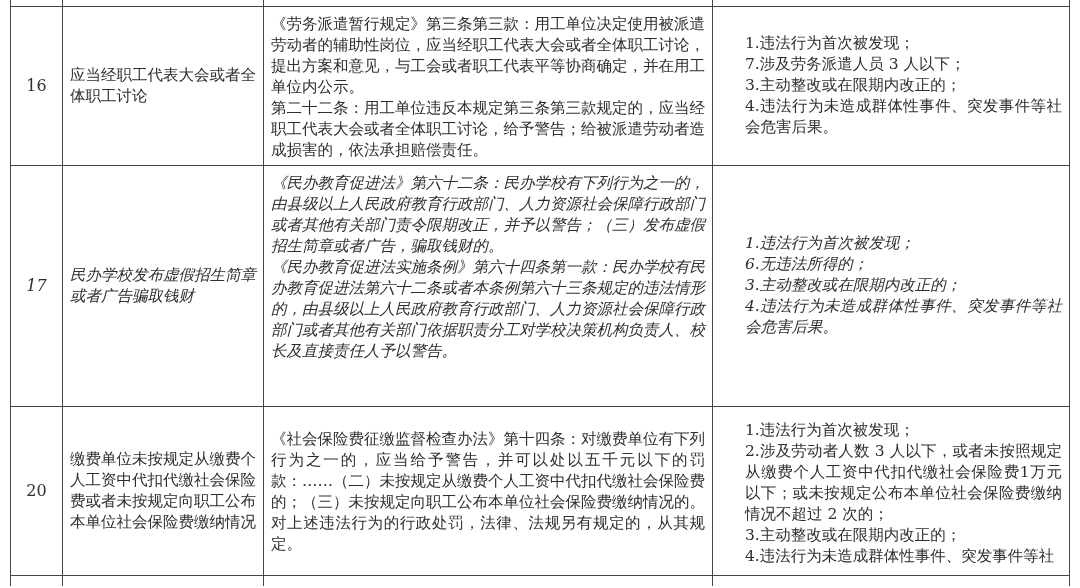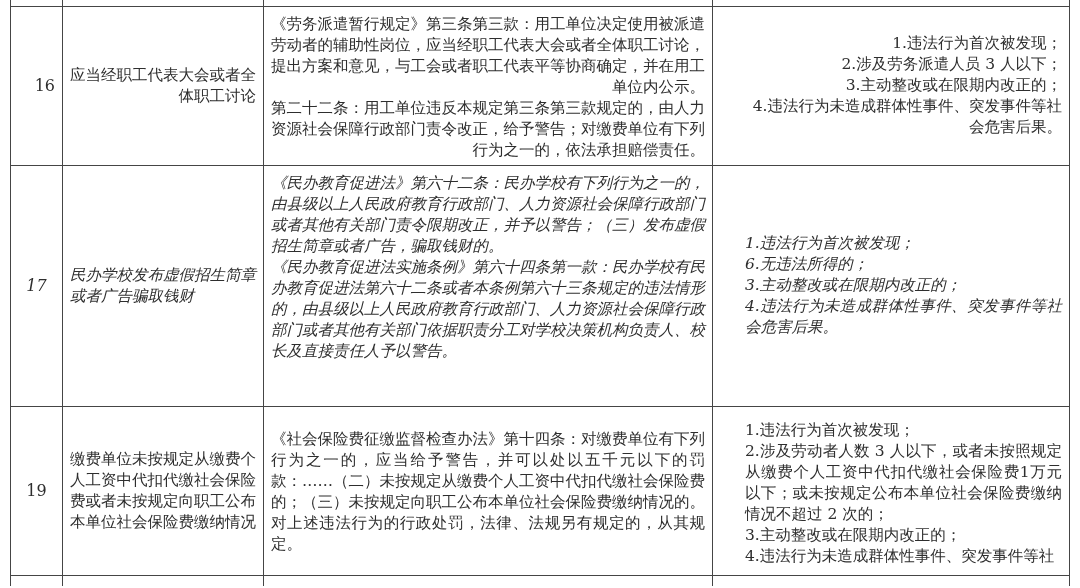--- a/index.html
+++ b/index.html
@@ -27,21 +27,21 @@
     font-size: 15.5px;
     line-height: 21px;
     padding: 4px 7px;
     vertical-align: middle;
     overflow: hidden;
   }
   
   tr.stub-top td { border-top: none; height: 6px; padding: 0; }
   tr.stub-bottom td { border-bottom: none; height: 11px; padding: 0; }
 
-  tr.row-16 td { height: 155px; text-align: right; }
+  tr.row-16 td { height: 155px; }
   tr.row-17 td { height: 241px; font-style: italic; }
   tr.row-18 td { height: 169px; }
 
   td.c-num {
     text-align: center;
     font-size: 16px;
   }
   td.c-violation {
     text-align: justify;
   }
@@ -84,25 +84,25 @@
       <td></td>
     </tr>
 
     <tr class="row-16">
       <td class="c-num">16</td>
       <td class="c-violation">
         <div>应当经职工代表大会或者全体职工讨论</div>
       </td>
       <td class="c-legal">
         <p>《劳务派遣暂行规定》第三条第三款：用工单位决定使用被派遣劳动者的辅助性岗位，应当经职工代表大会或者全体职工讨论，提出方案和意见，与工会或者职工代表平等协商确定，并在用工单位内公示。</p>
-        <p>第二十二条：用工单位违反本规定第三条第三款规定的，由人力资源社会保障行政部门责令改正，给予警告；对缴费单位有下列行为之一的，依法承担赔偿责任。</p>
+        <p>第二十二条：用工单位违反本规定第三条第三款规定的，应当经职工代表大会或者全体职工讨论，给予警告；给被派遣劳动者造成损害的，依法承担赔偿责任。</p>
       </td>
       <td class="c-cond">
         <div>1.违法行为首次被发现；</div>
-        <div>2.涉及劳务派遣人员 3 人以下；</div>
+        <div>7.涉及劳务派遣人员 3 人以下；</div>
         <div>3.主动整改或在限期内改正的；</div>
         <div>4.违法行为未造成群体性事件、突发事件等社会危害后果。</div>
       </td>
     </tr>
 
     <tr class="row-17">
       <td class="c-num">17</td>
       <td class="c-violation">
         <div>民办学校发布虚假招生简章或者广告骗取钱财</div>
       </td>
@@ -112,21 +112,21 @@
       </td>
       <td class="c-cond">
         <div>1.违法行为首次被发现；</div>
         <div>6.无违法所得的；</div>
         <div>3.主动整改或在限期内改正的；</div>
         <div>4.违法行为未造成群体性事件、突发事件等社会危害后果。</div>
       </td>
     </tr>
 
     <tr class="row-18">
-      <td class="c-num">19</td>
+      <td class="c-num">20</td>
       <td class="c-violation">
         <div>缴费单位未按规定从缴费个人工资中代扣代缴社会保险费或者未按规定向职工公布本单位社会保险费缴纳情况</div>
       </td>
       <td class="c-legal">
         <p>《社会保险费征缴监督检查办法》第十四条：对缴费单位有下列行为之一的，应当给予警告，并可以处以五千元以下的罚款：……（二）未按规定从缴费个人工资中代扣代缴社会保险费的；（三）未按规定向职工公布本单位社会保险费缴纳情况的。对上述违法行为的行政处罚，法律、法规另有规定的，从其规定。</p>
       </td>
       <td class="c-cond">
         <div>1.违法行为首次被发现；</div>
         <div>2.涉及劳动者人数 3 人以下，或者未按照规定从缴费个人工资中代扣代缴社会保险费1万元以下；或未按规定公布本单位社会保险费缴纳情况不超过 2 次的；</div>
         <div>3.主动整改或在限期内改正的；</div>

